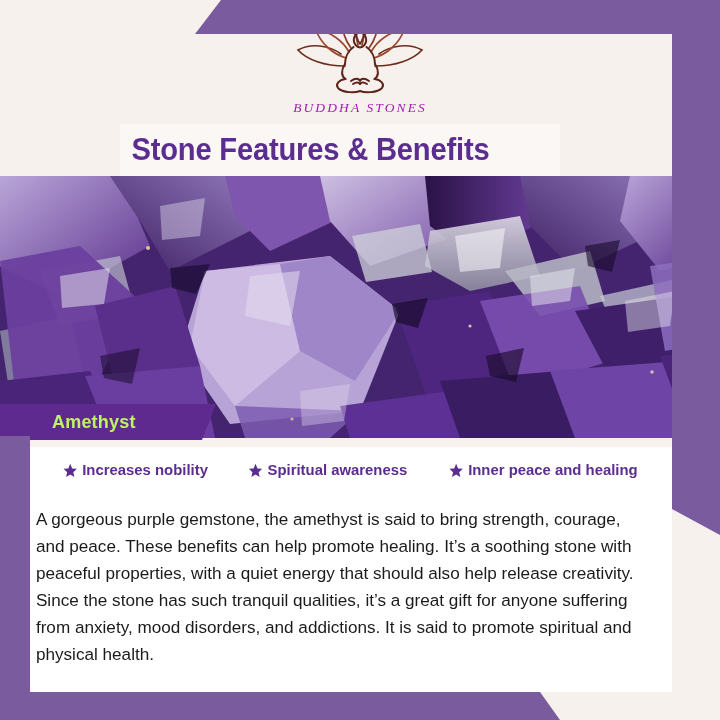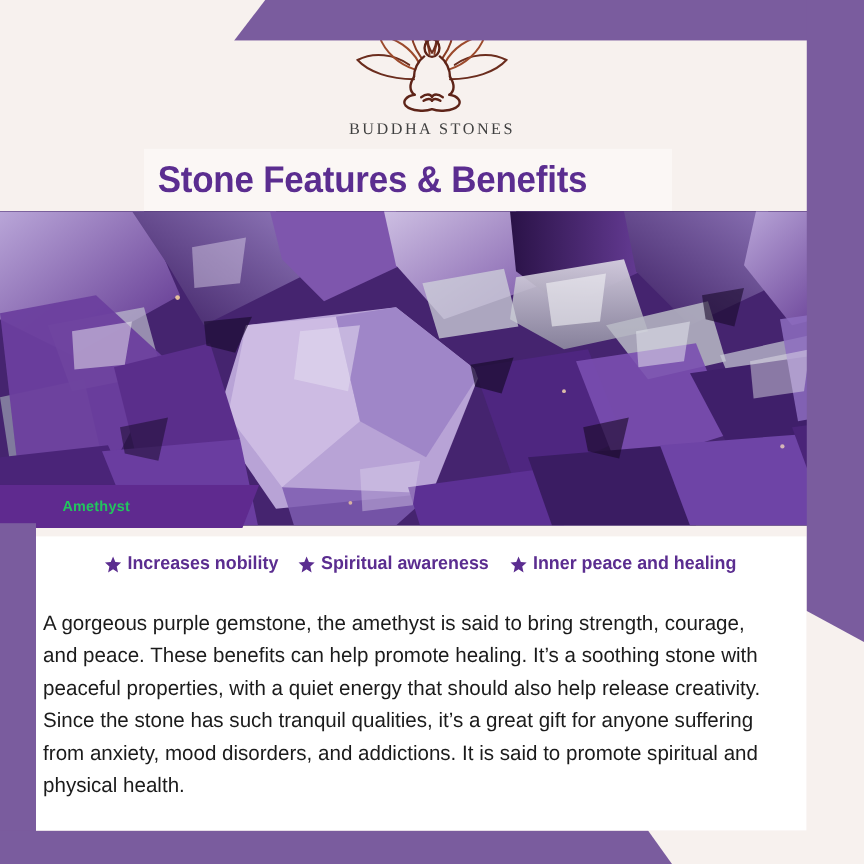--- a/index.html
+++ b/index.html
@@ -51,22 +51,23 @@
   .logo-wrap{
     position:absolute;left:50%;top:18px;transform:translateX(-50%);
     display:flex;flex-direction:column;align-items:center;
   }
   .logo-mark{width:150px;height:78px;display:block;}
   .logo-word{
     margin-top:4px;
     font-family:"Liberation Serif", serif;
     font-size:13.5px;
     letter-spacing:2.1px;
-    color:#404040;
+    color:#a21caf;
     font-weight:400;
+    font-style:italic;
   }
 
   
   .title-band{
     position:absolute;left:120px;top:124px;width:440px;height:52px;
     background:#fbf7f5;
     display:flex;align-items:center;justify-content:flex-start;
   }
   .title-text{
     font-family:"Liberation Sans Narrow","Liberation Sans",sans-serif;
@@ -87,33 +88,33 @@
 
   
   .name-tag{
     position:absolute;left:0;top:404px;width:216px;height:36px;
     background:#5f2a8f;
     display:flex;align-items:center;
     clip-path:polygon(0 0, 100% 0, calc(100% - 14px) 100%, 0 100%);
   }
   .name-tag .label{
     margin-left:52px;
-    color:#22c55e;font-size:12px;font-weight:bold;
+    color:#bef264;font-size:18px;font-weight:bold;
     font-family:"Liberation Sans",sans-serif;
     letter-spacing:.2px;
   }
 
   
   .content{
     position:absolute;left:30px;top:447px;right:48px;bottom:28px;
     background:#ffffff;
   }
   .benefits{
     display:flex;align-items:center;justify-content:center;
-    gap:10px;
+    gap:34px;
     padding:14px 6px 6px 6px;
   }
   .benefit{
     display:flex;align-items:center;gap:5px;
     color:#5b2d90;
     font-family:"Liberation Sans Narrow","Liberation Sans",sans-serif;
     font-size:15.5px;font-weight:bold;
     white-space:nowrap;
     transform:scaleX(0.96);
   }

